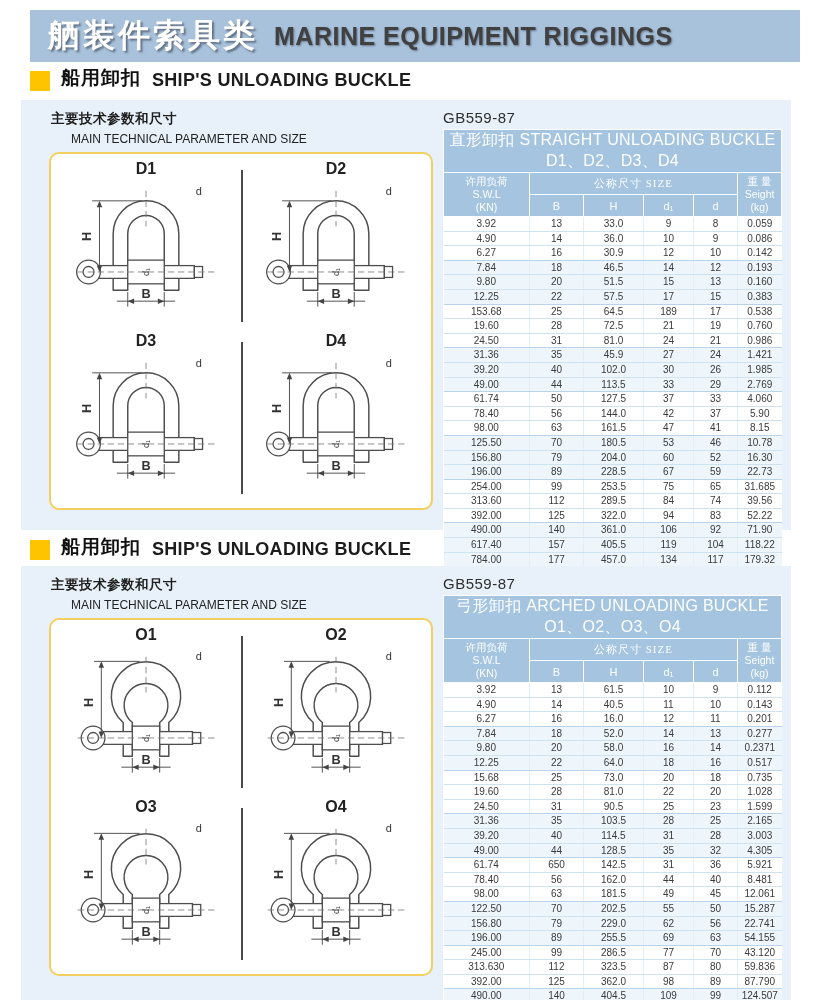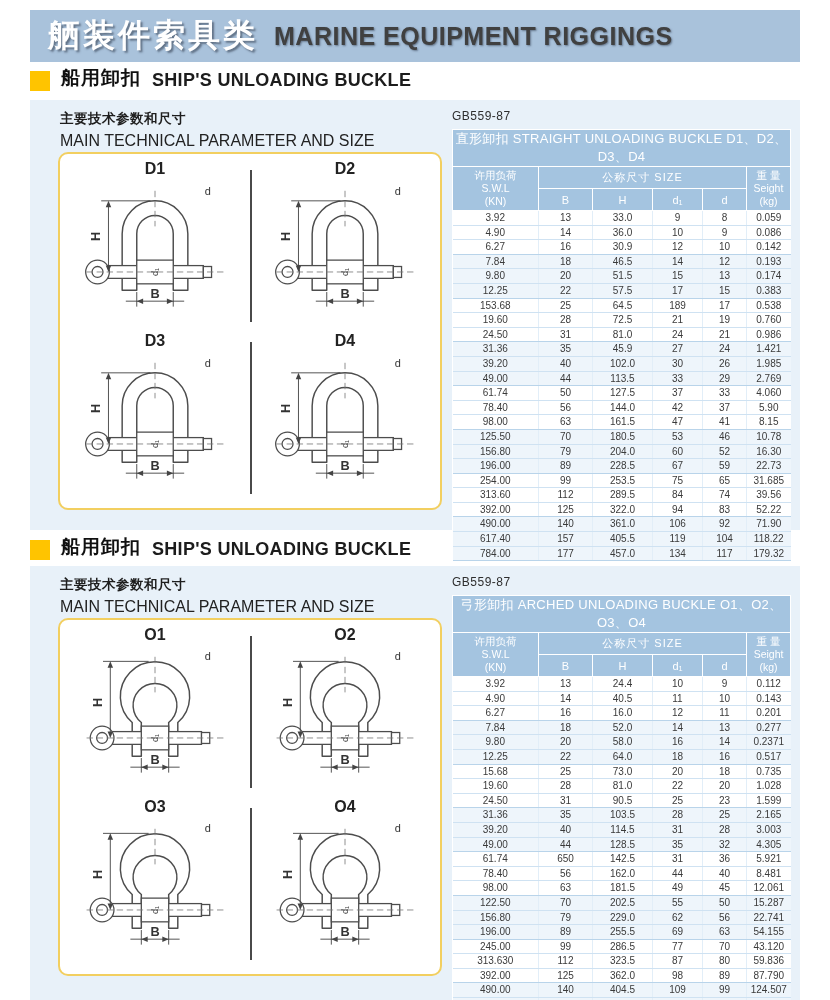--- a/index.html
+++ b/index.html
@@ -16,45 +16,45 @@
              text-shadow:1px 1px 2px rgba(85,100,120,.8);}
 
   
   .sec-head{position:absolute;left:30px;display:flex;align-items:flex-end;gap:11px;height:22px;}
   #sh0{top:69px;} #sh1{top:538px;}
   .bullet{width:20px;height:20px;background:var(--accent,#ffc400);}
   .sh-zh{font-size:19px;font-weight:bold;color:#101010;letter-spacing:1px;}
   .sh-en{font-size:18px;font-weight:bold;color:#1c1c1c;letter-spacing:.3px;}
 
   
-  .panel{position:absolute;left:30px;width:770px;background:var(--panel-bg,#e8f1f9);}
+  .panel{position:absolute;left:21px;width:770px;background:var(--panel-bg,#e8f1f9);}
   #panel0{top:100px;height:430px;}
   #panel1{top:566px;height:434px;}
   .param{position:absolute;left:30px;top:10px;}
   .param-zh{font-size:13.5px;font-weight:bold;color:#1e1e1e;margin-bottom:4px;letter-spacing:.5px;}
-  .param-en{font-size:16px;color:#222;}
+  .param-en{font-size:12px;color:#222;margin-left:20px;}
 
   
   .diagram-box{position:absolute;left:28px;top:52px;width:384px;height:358px;background:#fff;
                border:2px solid #f2cf60;border-radius:10px;box-sizing:border-box;padding-top:4px;}
   .diag-row{display:flex;position:relative;height:172px;}
   .diag-row::after{content:"";position:absolute;left:50%;top:12px;bottom:8px;width:2px;background:#4a4a4a;}
   .diag-cell{width:50%;display:flex;flex-direction:column;align-items:center;}
   .diag-label{font-size:16px;font-weight:bold;color:#222;height:18px;line-height:18px;margin-top:2px;}
   svg.shackle{width:166px;height:146px;}
 
   
-  .std{position:absolute;left:422px;top:9px;font-size:12px;color:#2e2e2e;letter-spacing:.5px;}
+  .std{position:absolute;left:422px;top:9px;font-size:15px;color:#2e2e2e;letter-spacing:.5px;}
   .spec-table{position:absolute;left:422px;top:29px;width:338px;border-collapse:collapse;
               table-layout:fixed;background:#fff;}
   .spec-table th{background:var(--thead-bg,#a4c4e0);color:#fff;font-weight:normal;
                  border:1px solid #fff;padding:0;}
-  .t-title{font-size:13px;height:17px;letter-spacing:.3px;}
+  .t-title{font-size:16px;height:17px;letter-spacing:.3px;}
   .t-swl,.t-wt{font-size:10.5px;line-height:13px;}
-  .t-size{font-size:11px;height:21px;letter-spacing:1px;}
+  .t-size{font-size:11px;height:21px;letter-spacing:1px;font-family:Liberation Serif, serif;}
   .t-sub th{font-size:11px;height:21px;}
   .spec-table td{font-size:10px;color:#3a3a3a;text-align:center;height:13.6px;line-height:13.6px;
                  border-bottom:1px solid #cfe2f2;border-left:1px solid #e2eef8;padding:0;}
   .spec-table td:first-child{border-left:none;}
   .spec-table tr.band td{background:#eef5fb;}
   .spec-table tbody tr.g3 td{border-bottom:1px solid #b9d4ea;}
 </style>
 </head>
 <body>
 
@@ -278,21 +278,21 @@
             <td>14</td>
             <td>12</td>
             <td>0.193</td>
           </tr>
           <tr class="band">
             <td>9.80</td>
             <td>20</td>
             <td>51.5</td>
             <td>15</td>
             <td>13</td>
-            <td>0.174</td>
+            <td>0.160</td>
           </tr>
           <tr class="band g3">
             <td>12.25</td>
             <td>22</td>
             <td>57.5</td>
             <td>17</td>
             <td>15</td>
             <td>0.383</td>
           </tr>
           <tr>
@@ -621,21 +621,21 @@
             <th>B</th>
             <th>H</th>
             <th>d₁</th>
             <th>d</th>
           </tr>
       </thead>
       <tbody>
           <tr>
             <td>3.92</td>
             <td>13</td>
-            <td>24.4</td>
+            <td>61.5</td>
             <td>10</td>
             <td>9</td>
             <td>0.112</td>
           </tr>
           <tr>
             <td>4.90</td>
             <td>14</td>
             <td>40.5</td>
             <td>11</td>
             <td>10</td>

